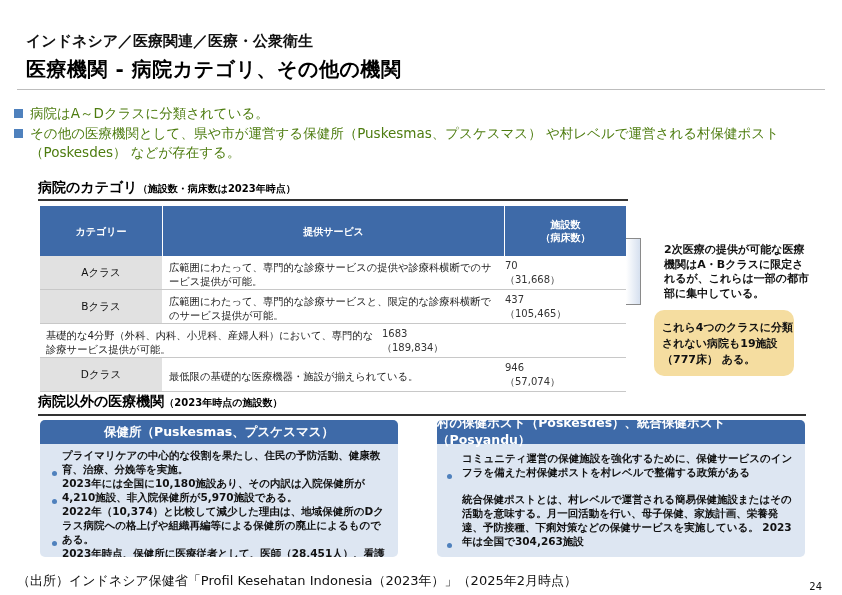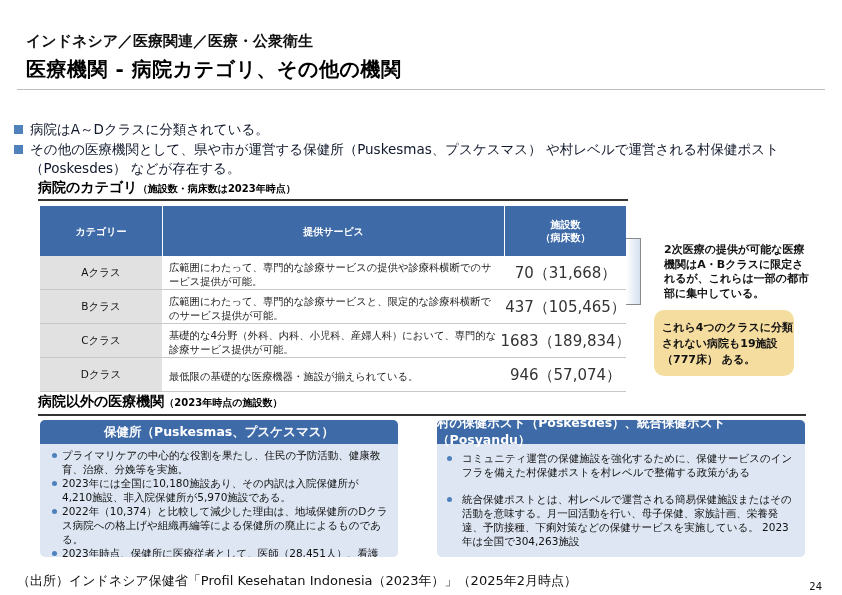--- a/index.html
+++ b/index.html
@@ -3,21 +3,21 @@
 <meta charset="utf-8">
 <style>
   * { box-sizing: border-box; margin: 0; padding: 0; }
   html, body { width: 842px; height: 595px; background: #ffffff; overflow: hidden; }
   body { position: relative; font-family: "DejaVu Sans", "Liberation Sans", sans-serif; color: #111; }
 
   .breadcrumb { position: absolute; left: 26px; top: 32px; font-size: 15px; font-weight: bold; letter-spacing: 0px; color: #111; }
   .page-title { position: absolute; left: 26px; top: 56px; font-size: 20px; font-weight: bold; color: #000; letter-spacing: 0.5px; }
   .title-rule { position: absolute; left: 17px; top: 89px; width: 808px; height: 1px; background: #bdbdbd; }
 
-  .bullets { position: absolute; left: 14px; top: 120px; width: 810px; font-size: 13.5px; line-height: 19px; color: #0f172a; }
+  .bullets { position: absolute; left: 14px; top: 104px; width: 810px; font-size: 13.5px; line-height: 19px; color: #4d7c0f; }
   .bullet { display: flex; align-items: flex-start; margin-bottom: 1px; }
   .bullet .sq { width: 9px; height: 9px; background: #4f81bd; margin-top: 5px; margin-right: 7px; flex: 0 0 9px; }
   .bullet .txt { flex: 1; }
 
   .section-head { position: absolute; left: 38px; font-weight: bold; color: #000; white-space: nowrap; }
   .section-head .main { font-size: 14px; }
   .section-head .sub { font-size: 10px; }
   .sec1 { top: 177px; }
   .sec2 { top: 391px; }
   .sec-rule { position: absolute; height: 1.5px; background: #333; }
@@ -27,32 +27,32 @@
   .table { position: absolute; left: 40px; top: 206px; width: 586px; font-size: 10.5px; }
   .thead { display: flex; height: 50px; background: #3e6aa8; color: #fff; font-weight: bold; font-size: 10px; }
   .thead > div { display: flex; align-items: center; justify-content: center; text-align: center; border-right: 1px solid #fff; line-height: 13px; }
   .thead > div:last-child { border-right: none; }
   .c1 { width: 123px; }
   .c2 { width: 342px; }
   .c3 { width: 121px; }
   .trow { display: flex; height: 34px; border-bottom: 1.5px solid #c8c8c8; }
   .trow .cat { background: #e1e1e1; display: flex; align-items: center; justify-content: center; font-weight: normal; font-size: 10.5px; border-right: 1px solid #fff; }
   .trow .svc { padding: 2px 6px 0 6px; display: flex; align-items: center; font-size: 10.3px; line-height: 14px; color: #222; }
-  .trow .num { display: flex; align-items: center; justify-content: center; font-size: 15px; line-height: 14px; color: #333; }
+  .trow .num { display: flex; flex-direction: column; align-items: flex-start; justify-content: center; font-size: 10px; line-height: 14px; color: #333; }
 
   .bracket { position: absolute; left: 626px; top: 238px; width: 15px; height: 67px; border: 1.5px solid #8a8a8a; border-left: none; background: linear-gradient(to right, #ffffff, #d6e0ef); }
   .note-plain { position: absolute; left: 664px; top: 243px; width: 150px; font-size: 11px; font-weight: bold; line-height: 14.5px; color: #111; }
   .note-yellow { position: absolute; left: 654px; top: 310px; width: 140px; height: 66px; background: #f5dda0; border-radius: 10px; padding: 10px 0 0 8px; font-size: 11px; font-weight: bold; line-height: 16px; color: #111; }
 
   .card { position: absolute; top: 420px; height: 137px; background: #dde6f2; border-radius: 5px; overflow: hidden; }
   .card-left { left: 40px; width: 358px; }
   .card-right { left: 437px; width: 368px; }
   .card-header { height: 24px; background: #3e6aa8; color: #fff; font-weight: bold; display: flex; align-items: center; justify-content: center; font-size: 12.5px; }
   .card-body { padding: 4px 10px 0 12px; font-size: 10.5px; line-height: 14px; color: #111; }
-  .cb-item { display: flex; align-items: flex-start; }
+  .cb-item { display: flex; align-items: flex-end; font-weight: bold; }
   .cb-item .dot { width: 5px; height: 5px; border-radius: 50%; background: #4f81bd; margin-top: 5px; margin-right: 5px; flex: 0 0 5px; }
   .card-right .card-body { padding: 7px 10px 0 10px; }
   .card-right .cb-item { margin-bottom: 13px; }
   .card-right .cb-item .dot { margin-right: 10px; }
 
   .footer-src { position: absolute; left: 17px; top: 572px; font-size: 13px; color: #111; }
   .page-num { position: absolute; right: 20px; top: 569px; font-size: 10px; color: #111; margin-top: 12px; }
 </style>
 </head>
 <body>
@@ -96,21 +96,20 @@
   </div>
   <div class="trow">
     <div class="cat c1">Bクラス</div>
     <div class="svc c2">広範囲にわたって、専門的な診療サービスと、限定的な診療科横断でのサービス提供が可能。</div>
     <div class="num c3">
       <span>437</span>
       <span>（105,465）</span>
     </div>
   </div>
   <div class="trow">
-    <div class="cat c1">Cクラス</div>
     <div class="svc c2">基礎的な4分野（外科、内科、小児科、産婦人科）において、専門的な診療サービス提供が可能。</div>
     <div class="num c3">
       <span>1683</span>
       <span>（189,834）</span>
     </div>
   </div>
   <div class="trow">
     <div class="cat c1">Dクラス</div>
     <div class="svc c2">最低限の基礎的な医療機器・施設が揃えられている。</div>
     <div class="num c3">

